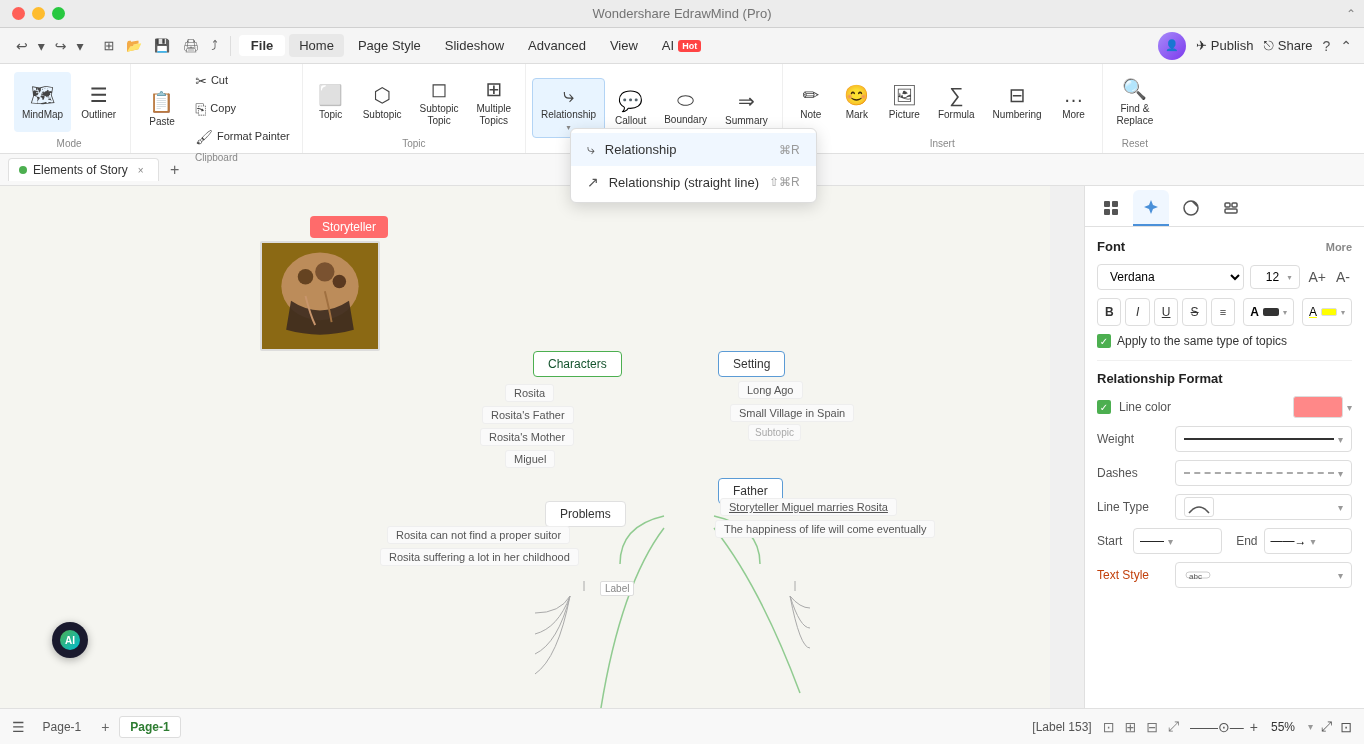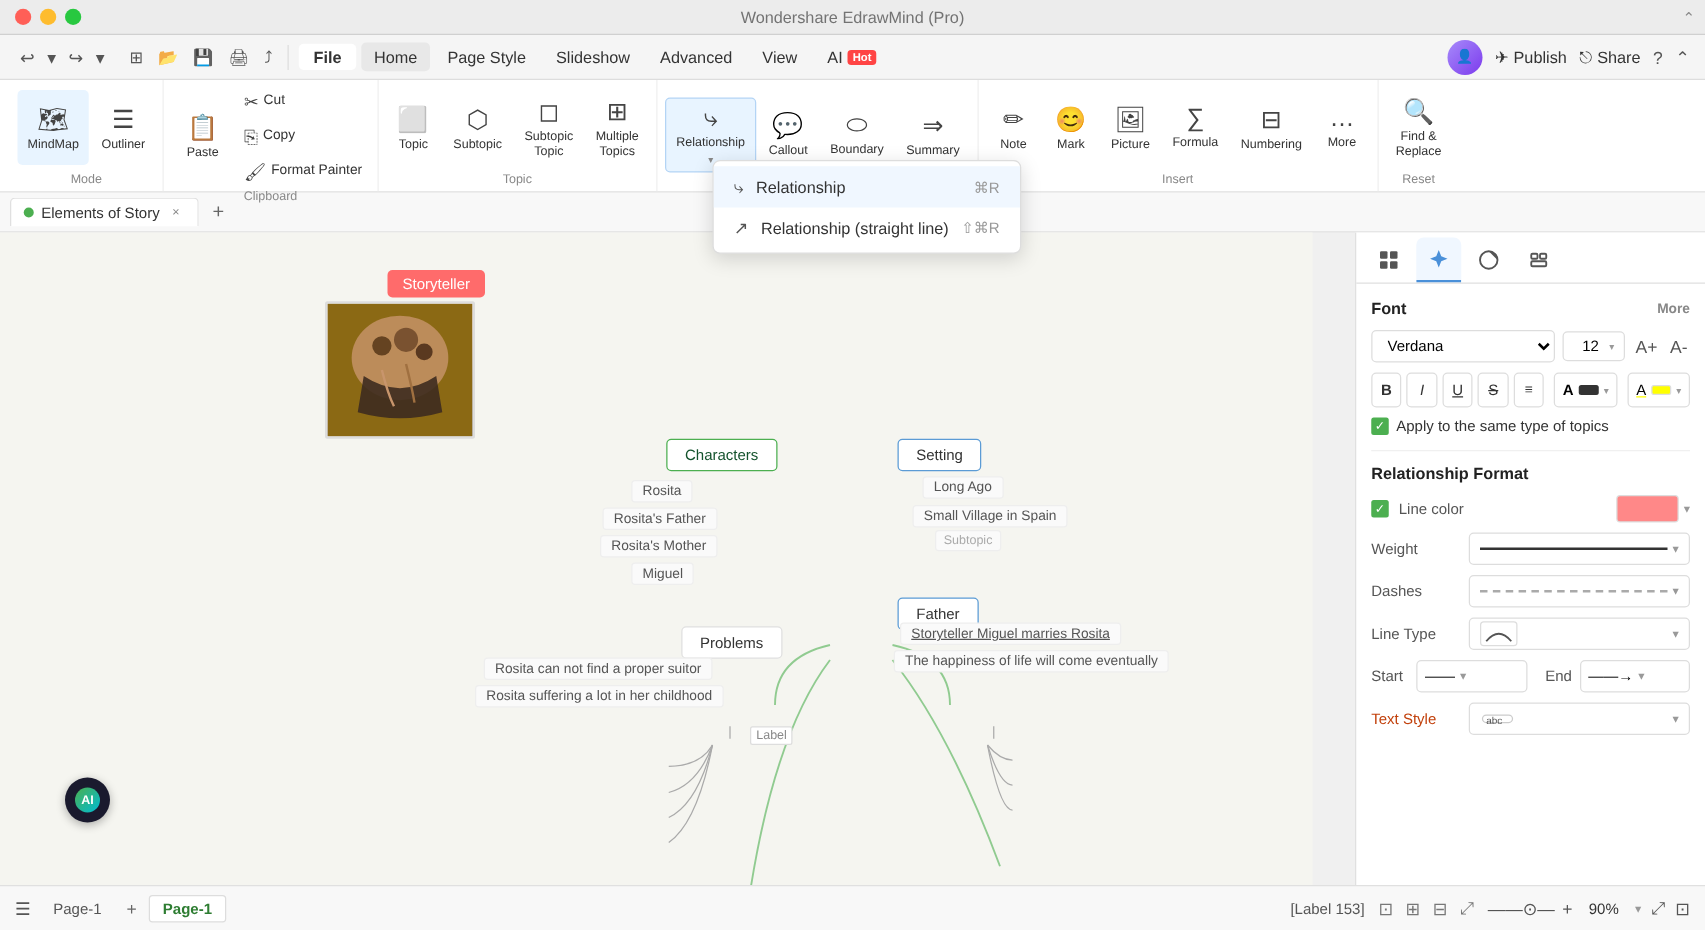--- a/index.html
+++ b/index.html
@@ -1141,18 +1141,18 @@
   <span>[Label 153]</span>
   <div class="layout-icons">
     <button class="layout-icon-btn">⊡</button>
     <button class="layout-icon-btn">⊞</button>
     <button class="layout-icon-btn">⊟</button>
     <button class="layout-icon-btn">⤢</button>
   </div>
   <div class="zoom-controls">
     <button class="zoom-btn">——⊙—</button>
     <button class="zoom-btn">+</button>
-    <span class="zoom-level">90%</span>
+    <span class="zoom-level">55%</span>
     <span style="font-size:10px;color:#999;">▾</span>
   </div>
   <button style="background:none;border:none;cursor:pointer;font-size:14px;color:#555;">⤢</button>
   <button style="background:none;border:none;cursor:pointer;font-size:14px;color:#555;">⊡</button>
 </div>
 
 </body></html>

